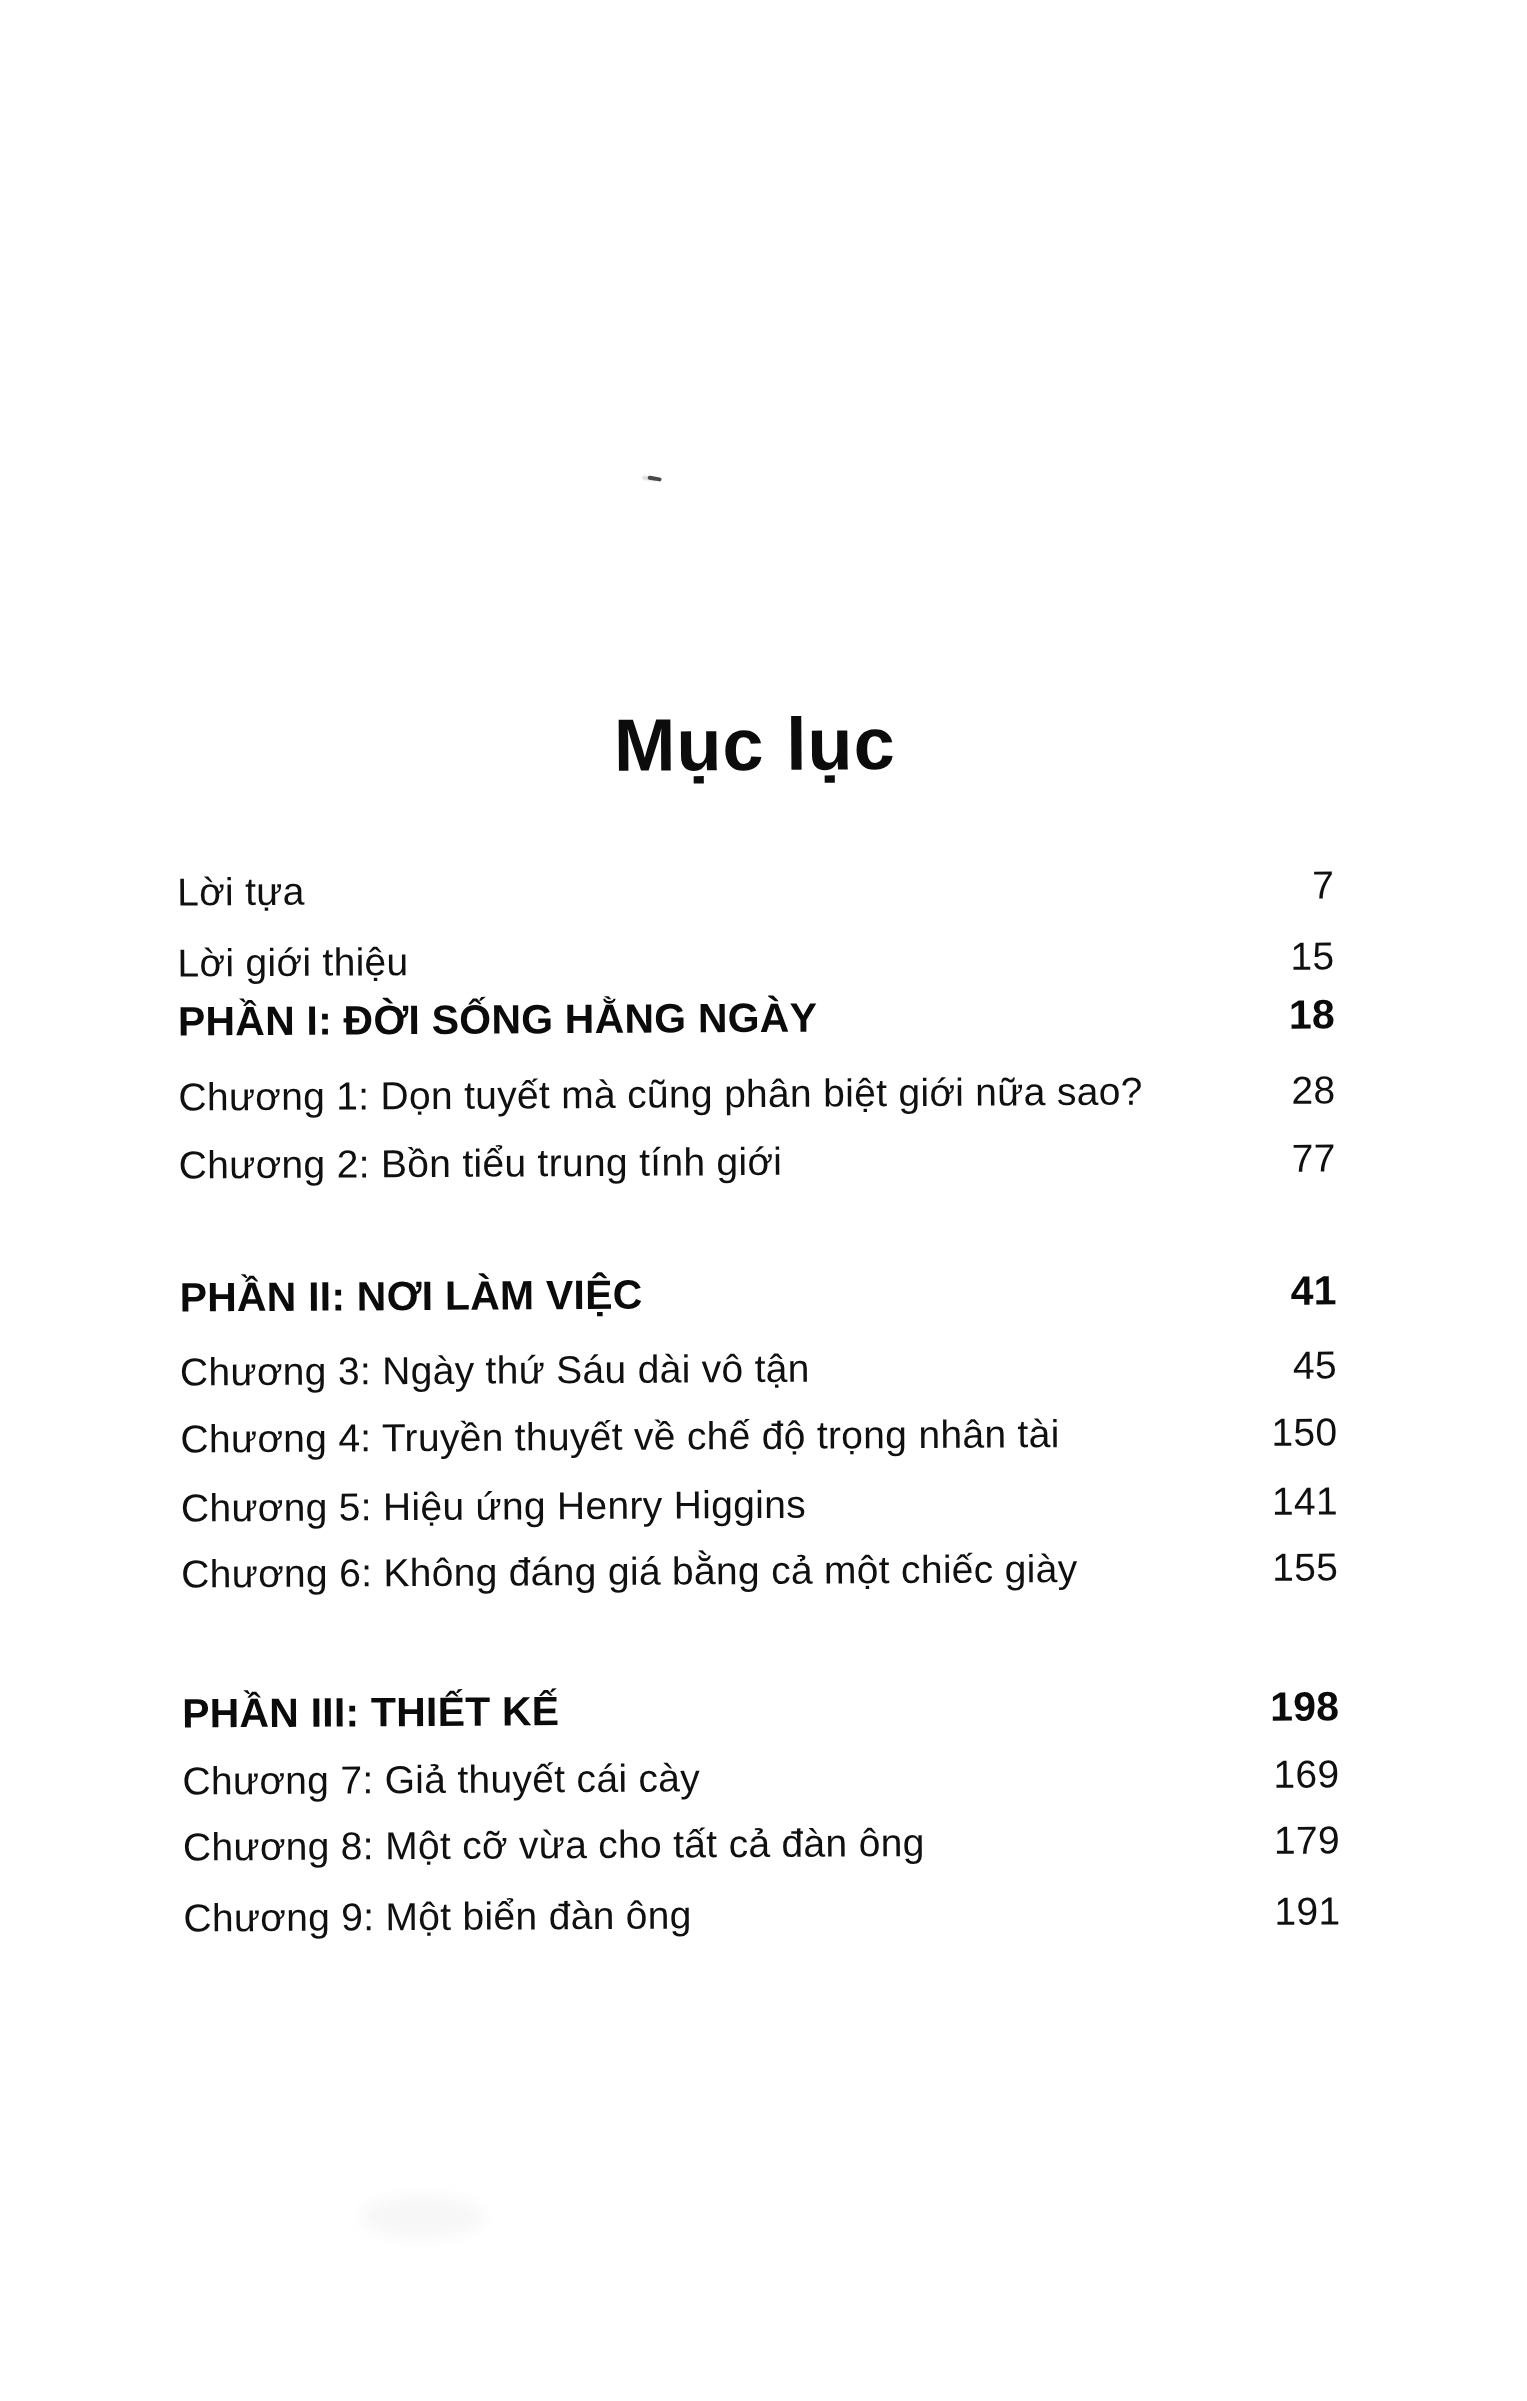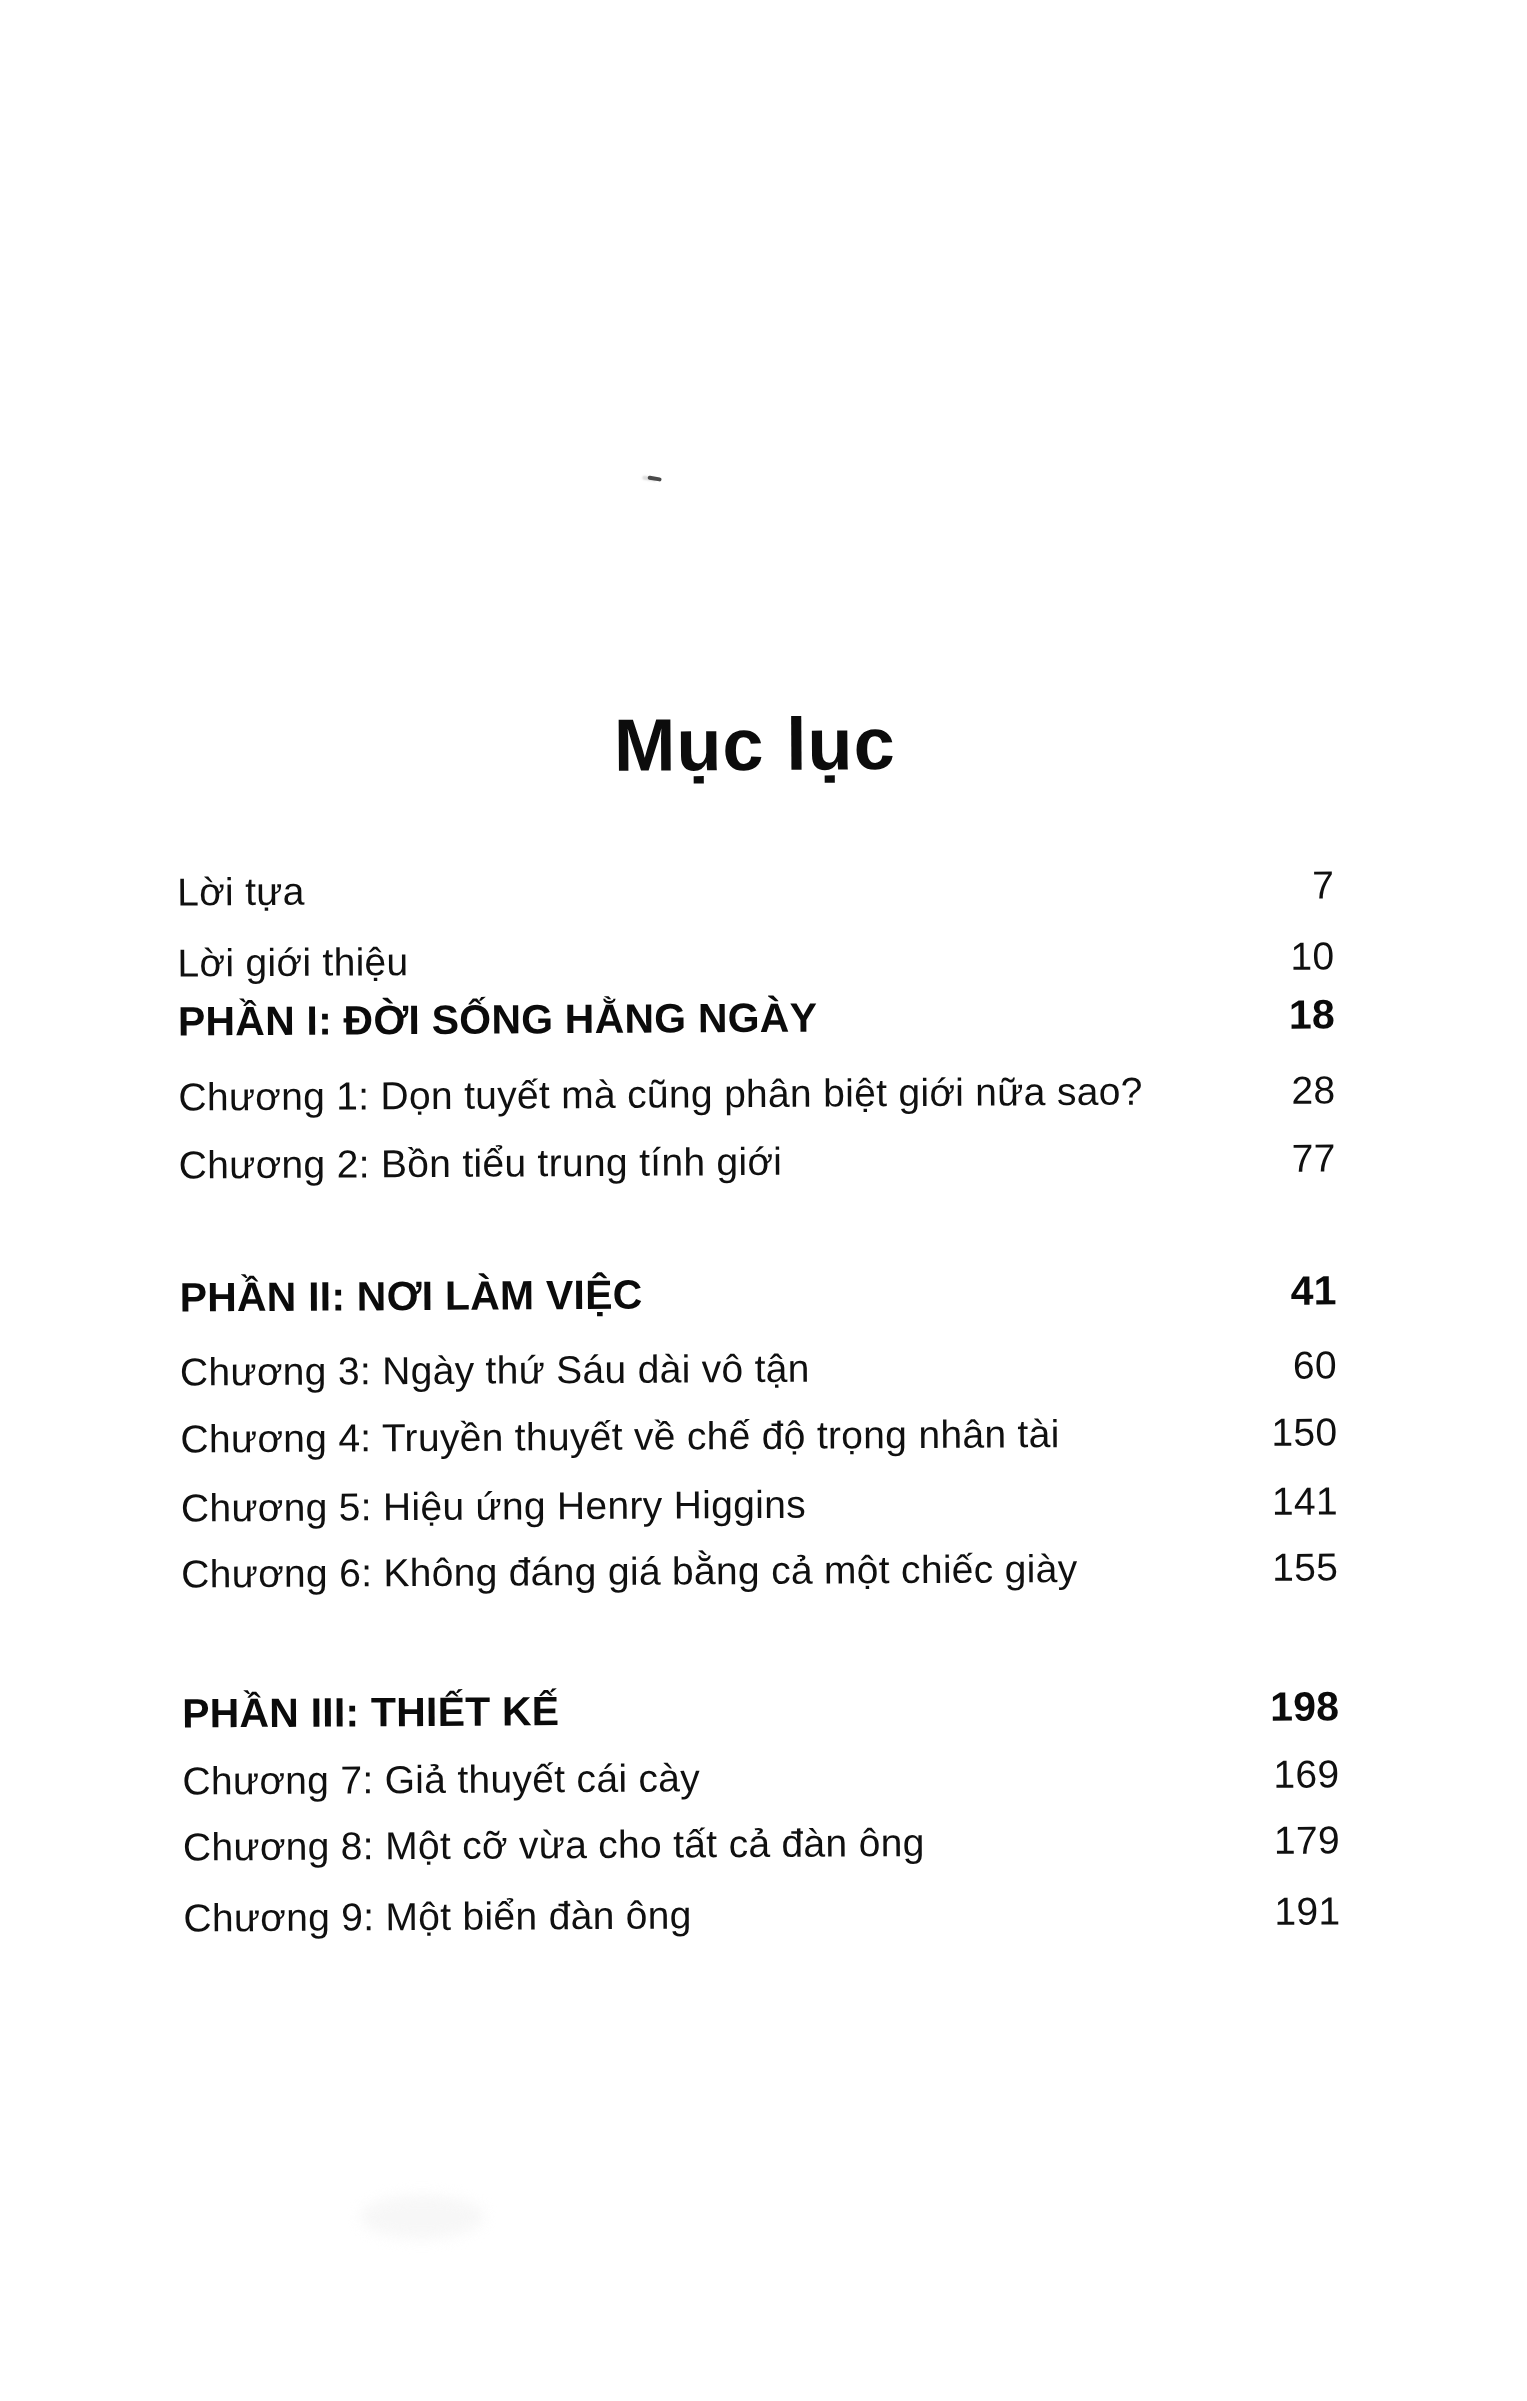--- a/index.html
+++ b/index.html
@@ -95,21 +95,21 @@
 
     <div id="toc">
 
       <div class="toc-row" style="margin-top:0">
         <span class="lbl">Lời tựa</span>
         <span class="pg">7</span>
       </div>
 
       <div class="toc-row" style="margin-top:17.7px">
         <span class="lbl">Lời giới thiệu</span>
-        <span class="pg">10</span>
+        <span class="pg">15</span>
       </div>
 
       <div class="toc-row section" style="margin-top:6.2px">
         <span class="lbl">PHẦN I: ĐỜI SỐNG HẰNG NGÀY</span>
         <span class="pg">18</span>
       </div>
 
       <div class="toc-row" style="margin-top:22px">
         <span class="lbl">Chương 1: Dọn tuyết mà cũng phân biệt giới nữa sao?</span>
         <span class="pg">28</span>
@@ -120,21 +120,21 @@
         <span class="pg">77</span>
       </div>
 
       <div class="toc-row section" style="margin-top:80px">
         <span class="lbl">PHẦN II: NƠI LÀM VIỆC</span>
         <span class="pg">41</span>
       </div>
 
       <div class="toc-row" style="margin-top:21px">
         <span class="lbl">Chương 3: Ngày thứ Sáu dài vô tận</span>
-        <span class="pg">60</span>
+        <span class="pg">45</span>
       </div>
 
       <div class="toc-row" style="margin-top:14px">
         <span class="lbl">Chương 4: Truyền thuyết về chế độ trọng nhân tài</span>
         <span class="pg">150</span>
       </div>
 
       <div class="toc-row" style="margin-top:16px">
         <span class="lbl">Chương 5: Hiệu ứng Henry Higgins</span>
         <span class="pg">141</span>

